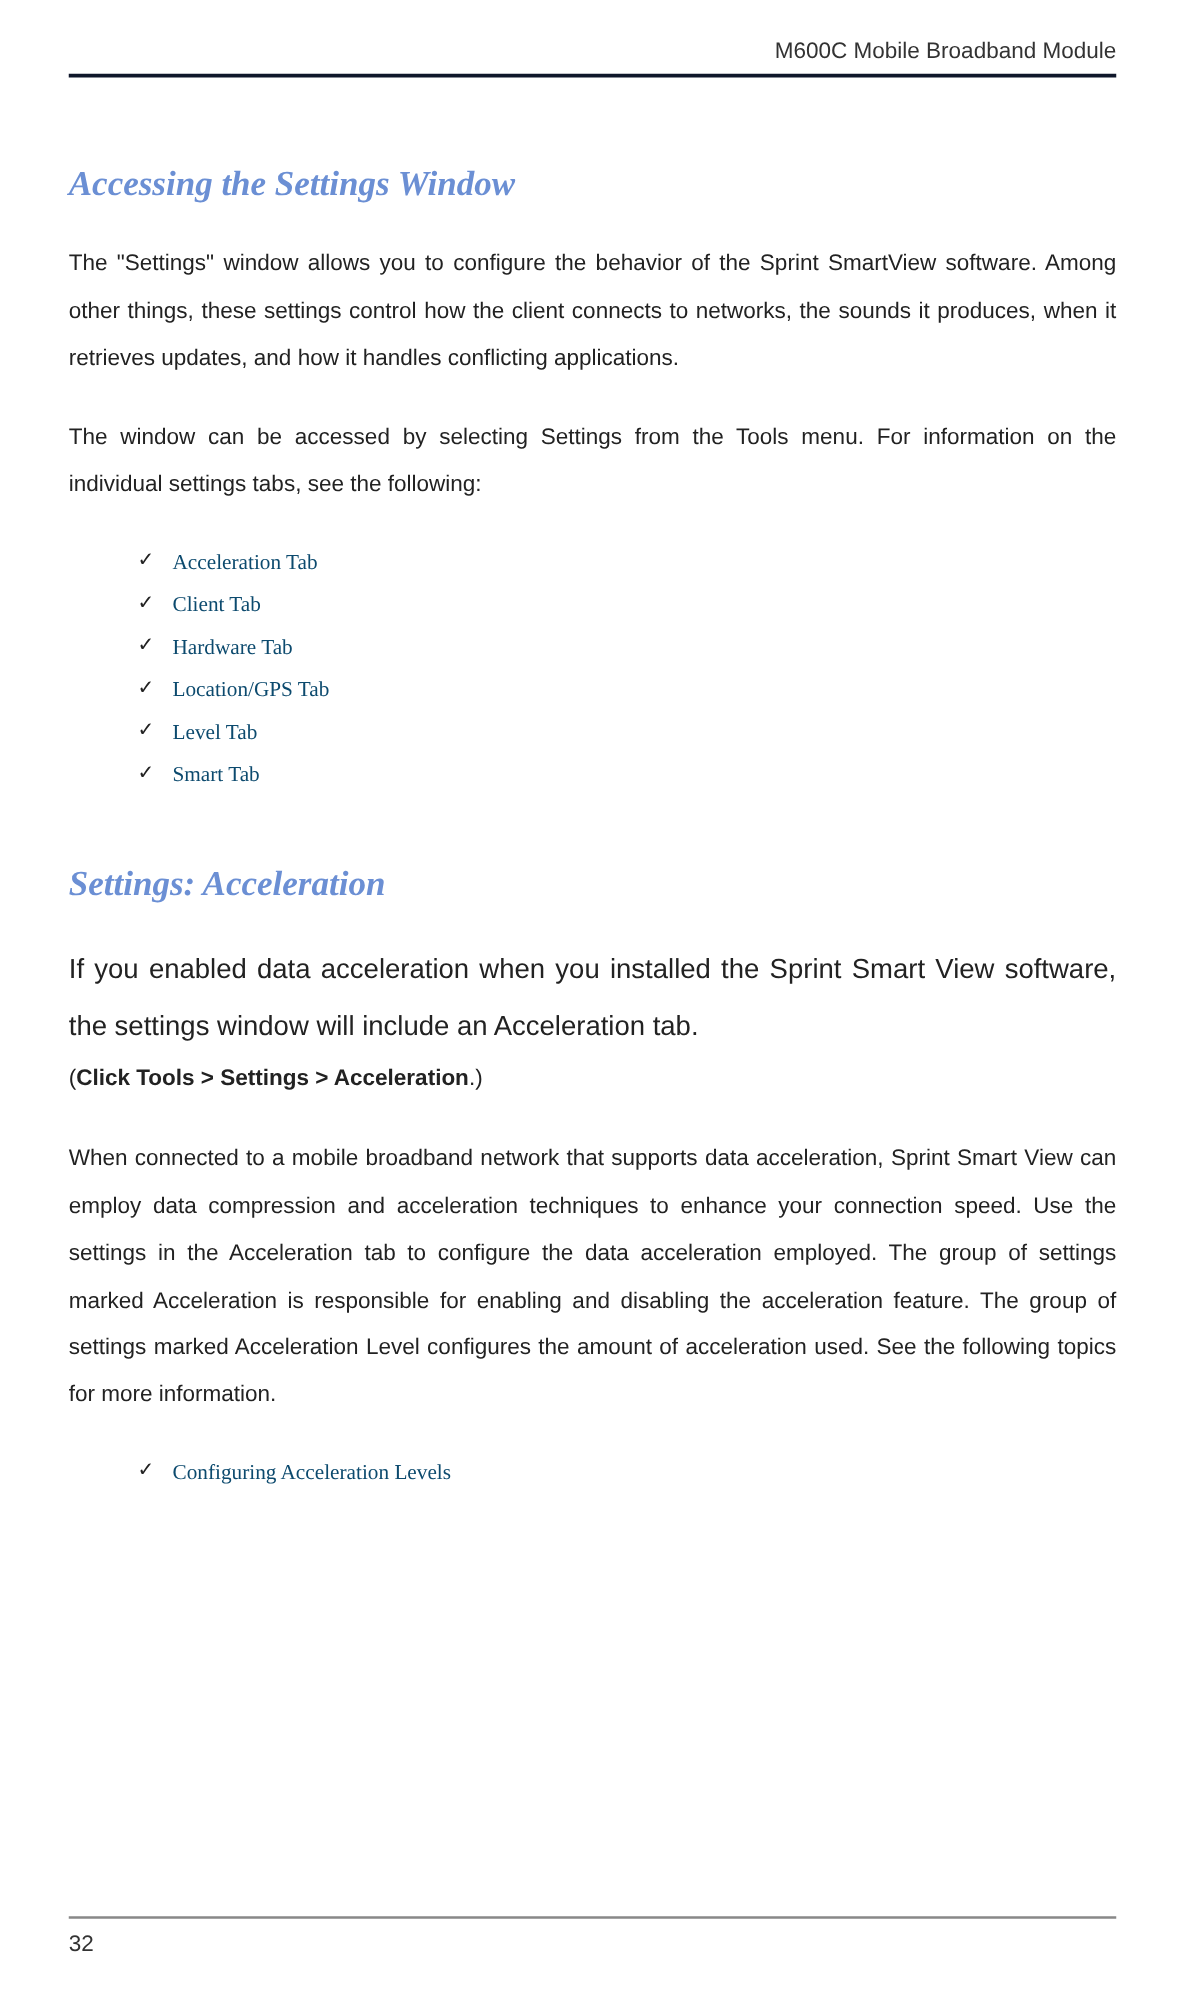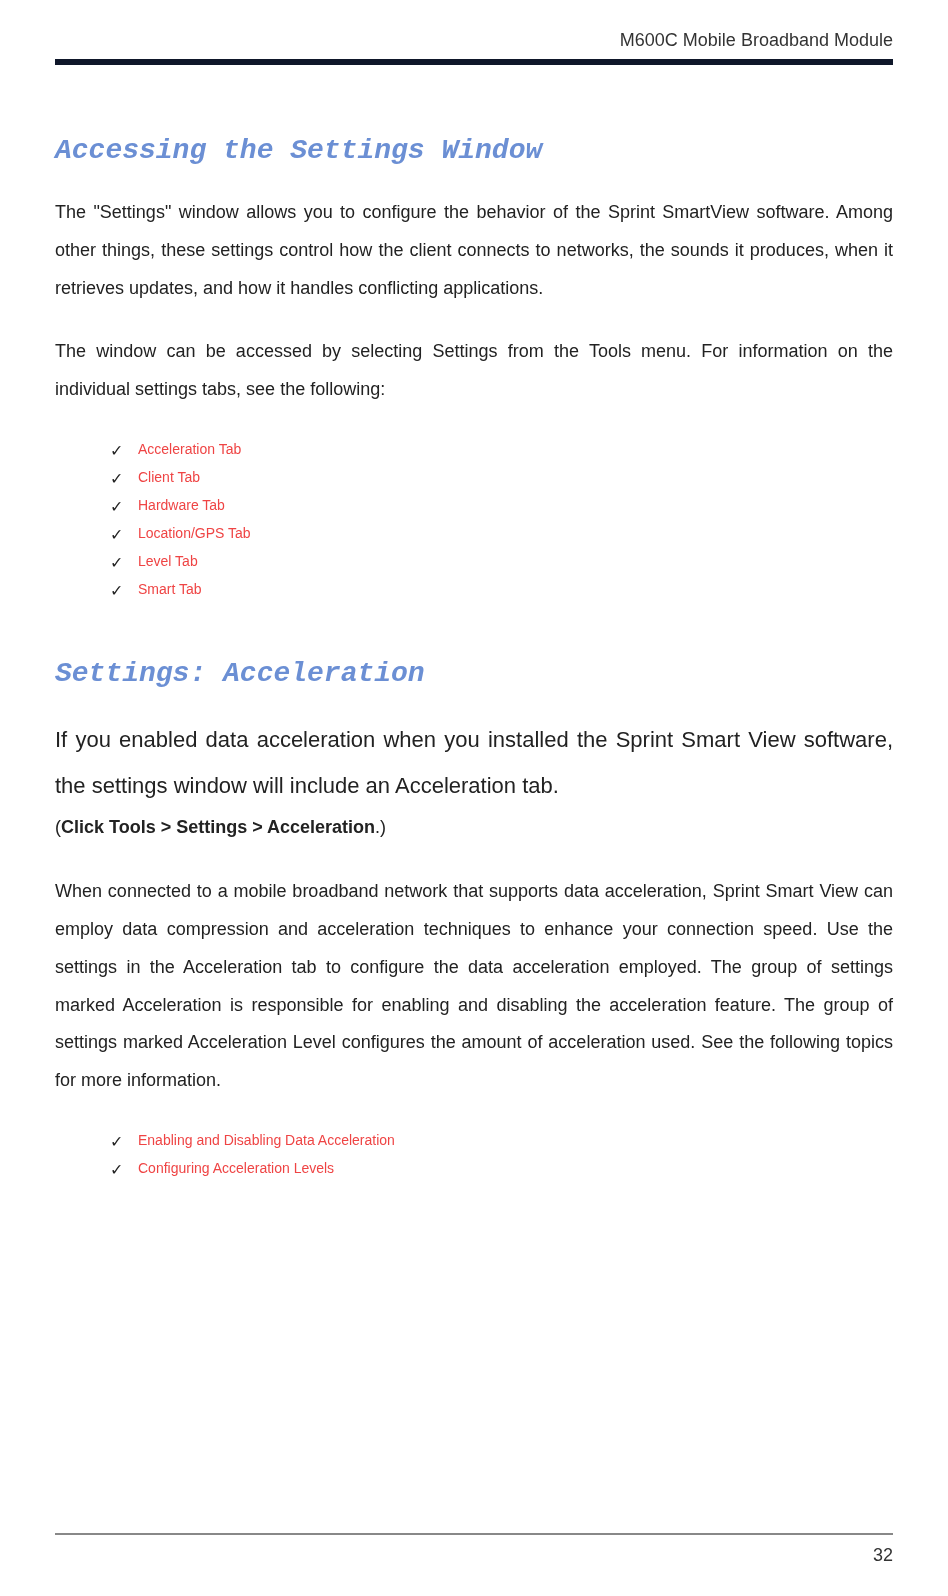--- a/index.html
+++ b/index.html
@@ -13,30 +13,30 @@
       width: 948px;
       height: 1596px;
       position: relative;
       padding: 30px 55px 30px 55px;
     }
     .header {
       text-align: right;
       font-size: 18px;
       color: #333;
       padding-bottom: 8px;
-      border-bottom: 6px solid #0f172a;
+      border-bottom: 3px solid #0f172a;
       margin-bottom: 70px;
     }
     .heading-1 {
       font-size: 28px;
       font-weight: bold;
       font-style: italic;
       color: #6b8fd4;
       margin-bottom: 28px;
-      font-family: Liberation Mono, monospace;
+      font-family: Liberation Serif, serif;
     }
     .body-text {
       font-size: 18px;
       color: #222;
       line-height: 2.1;
       text-align: justify;
       margin-bottom: 26px;
       font-family: Verdana, Geneva, sans-serif;
     }
     .body-text-nomargin {
@@ -45,45 +45,45 @@
       line-height: 2.1;
       text-align: justify;
       font-family: Verdana, Geneva, sans-serif;
     }
     .check-list {
       list-style: none;
       padding-left: 55px;
       margin-bottom: 55px;
     }
     .check-list li {
-      font-size: 14px;
-      color: #ef4444;
+      font-size: 17px;
+      color: #0c4a6e;
       line-height: 2.0;
       position: relative;
       padding-left: 28px;
-      font-family: Liberation Sans, sans-serif;
+      font-family: Liberation Serif, serif;
     }
     .check-list li::before {
       content: "✓";
       position: absolute;
       left: 0;
       font-size: 16px;
       color: #222;
     }
     .bold {
       font-weight: bold;
     }
     .footer {
       position: absolute;
       bottom: 30px;
       left: 55px;
       right: 55px;
       border-top: 2px solid #888;
       padding-top: 10px;
-      text-align: right;
+      text-align: left;
       font-size: 18px;
       color: #333;
     }
   </style>
 </head>
 <body>
 
 <div class="header">
   <span>M600C Mobile Broadband Module</span>
 </div>
@@ -107,19 +107,18 @@
 
 <p class="body-text-nomargin">If you enabled data acceleration when you installed the Sprint Smart View software, the settings window will include an Acceleration tab.</p>
 
 <p class="body-text">
   <span>(</span><span class="bold">Click Tools &gt; Settings &gt; Acceleration</span><span>.)</span>
 </p>
 
 <p class="body-text">When connected to a mobile broadband network that supports data acceleration, Sprint Smart View can employ data compression and acceleration techniques to enhance your connection speed. Use the settings in the Acceleration tab to configure the data acceleration employed. The group of settings marked Acceleration is responsible for enabling and disabling the acceleration feature. The group of settings marked Acceleration Level configures the amount of acceleration used. See the following topics for more information.</p>
 
 <ul class="check-list">
-  <li>Enabling and Disabling Data Acceleration</li>
   <li>Configuring Acceleration Levels</li>
 </ul>
 
 <div class="footer">
   <span>32</span>
 </div>
 
 </body></html>

